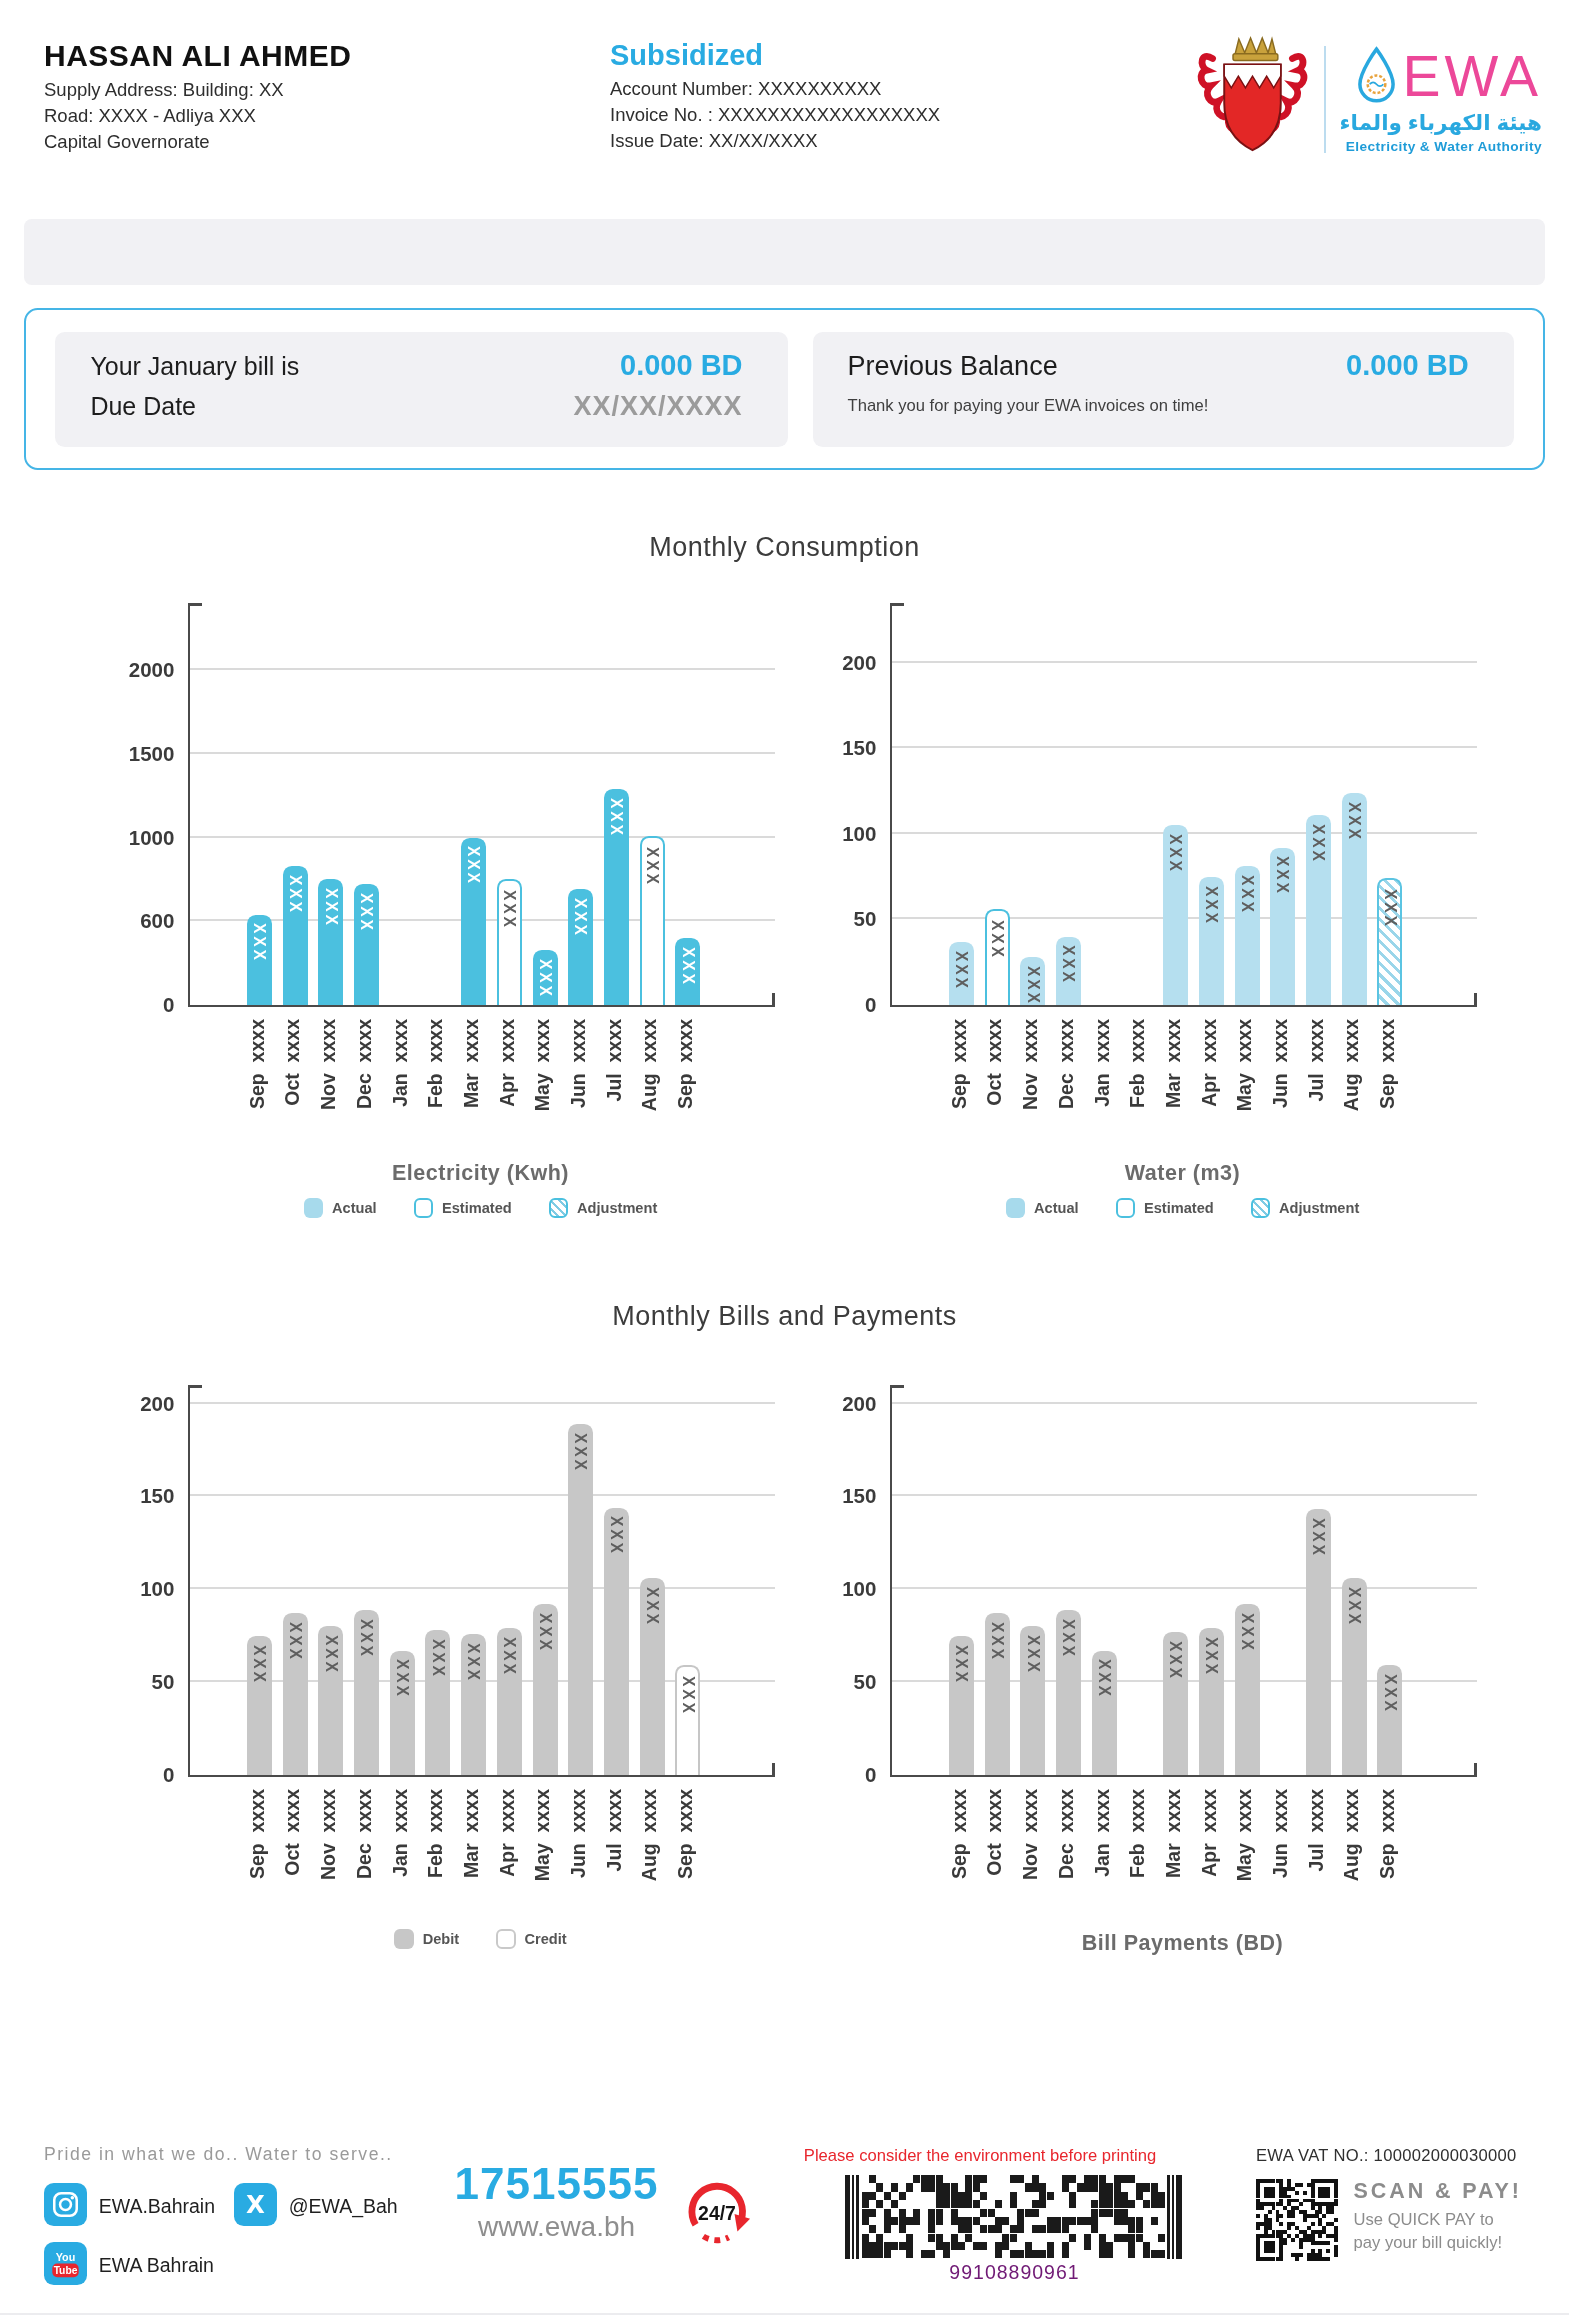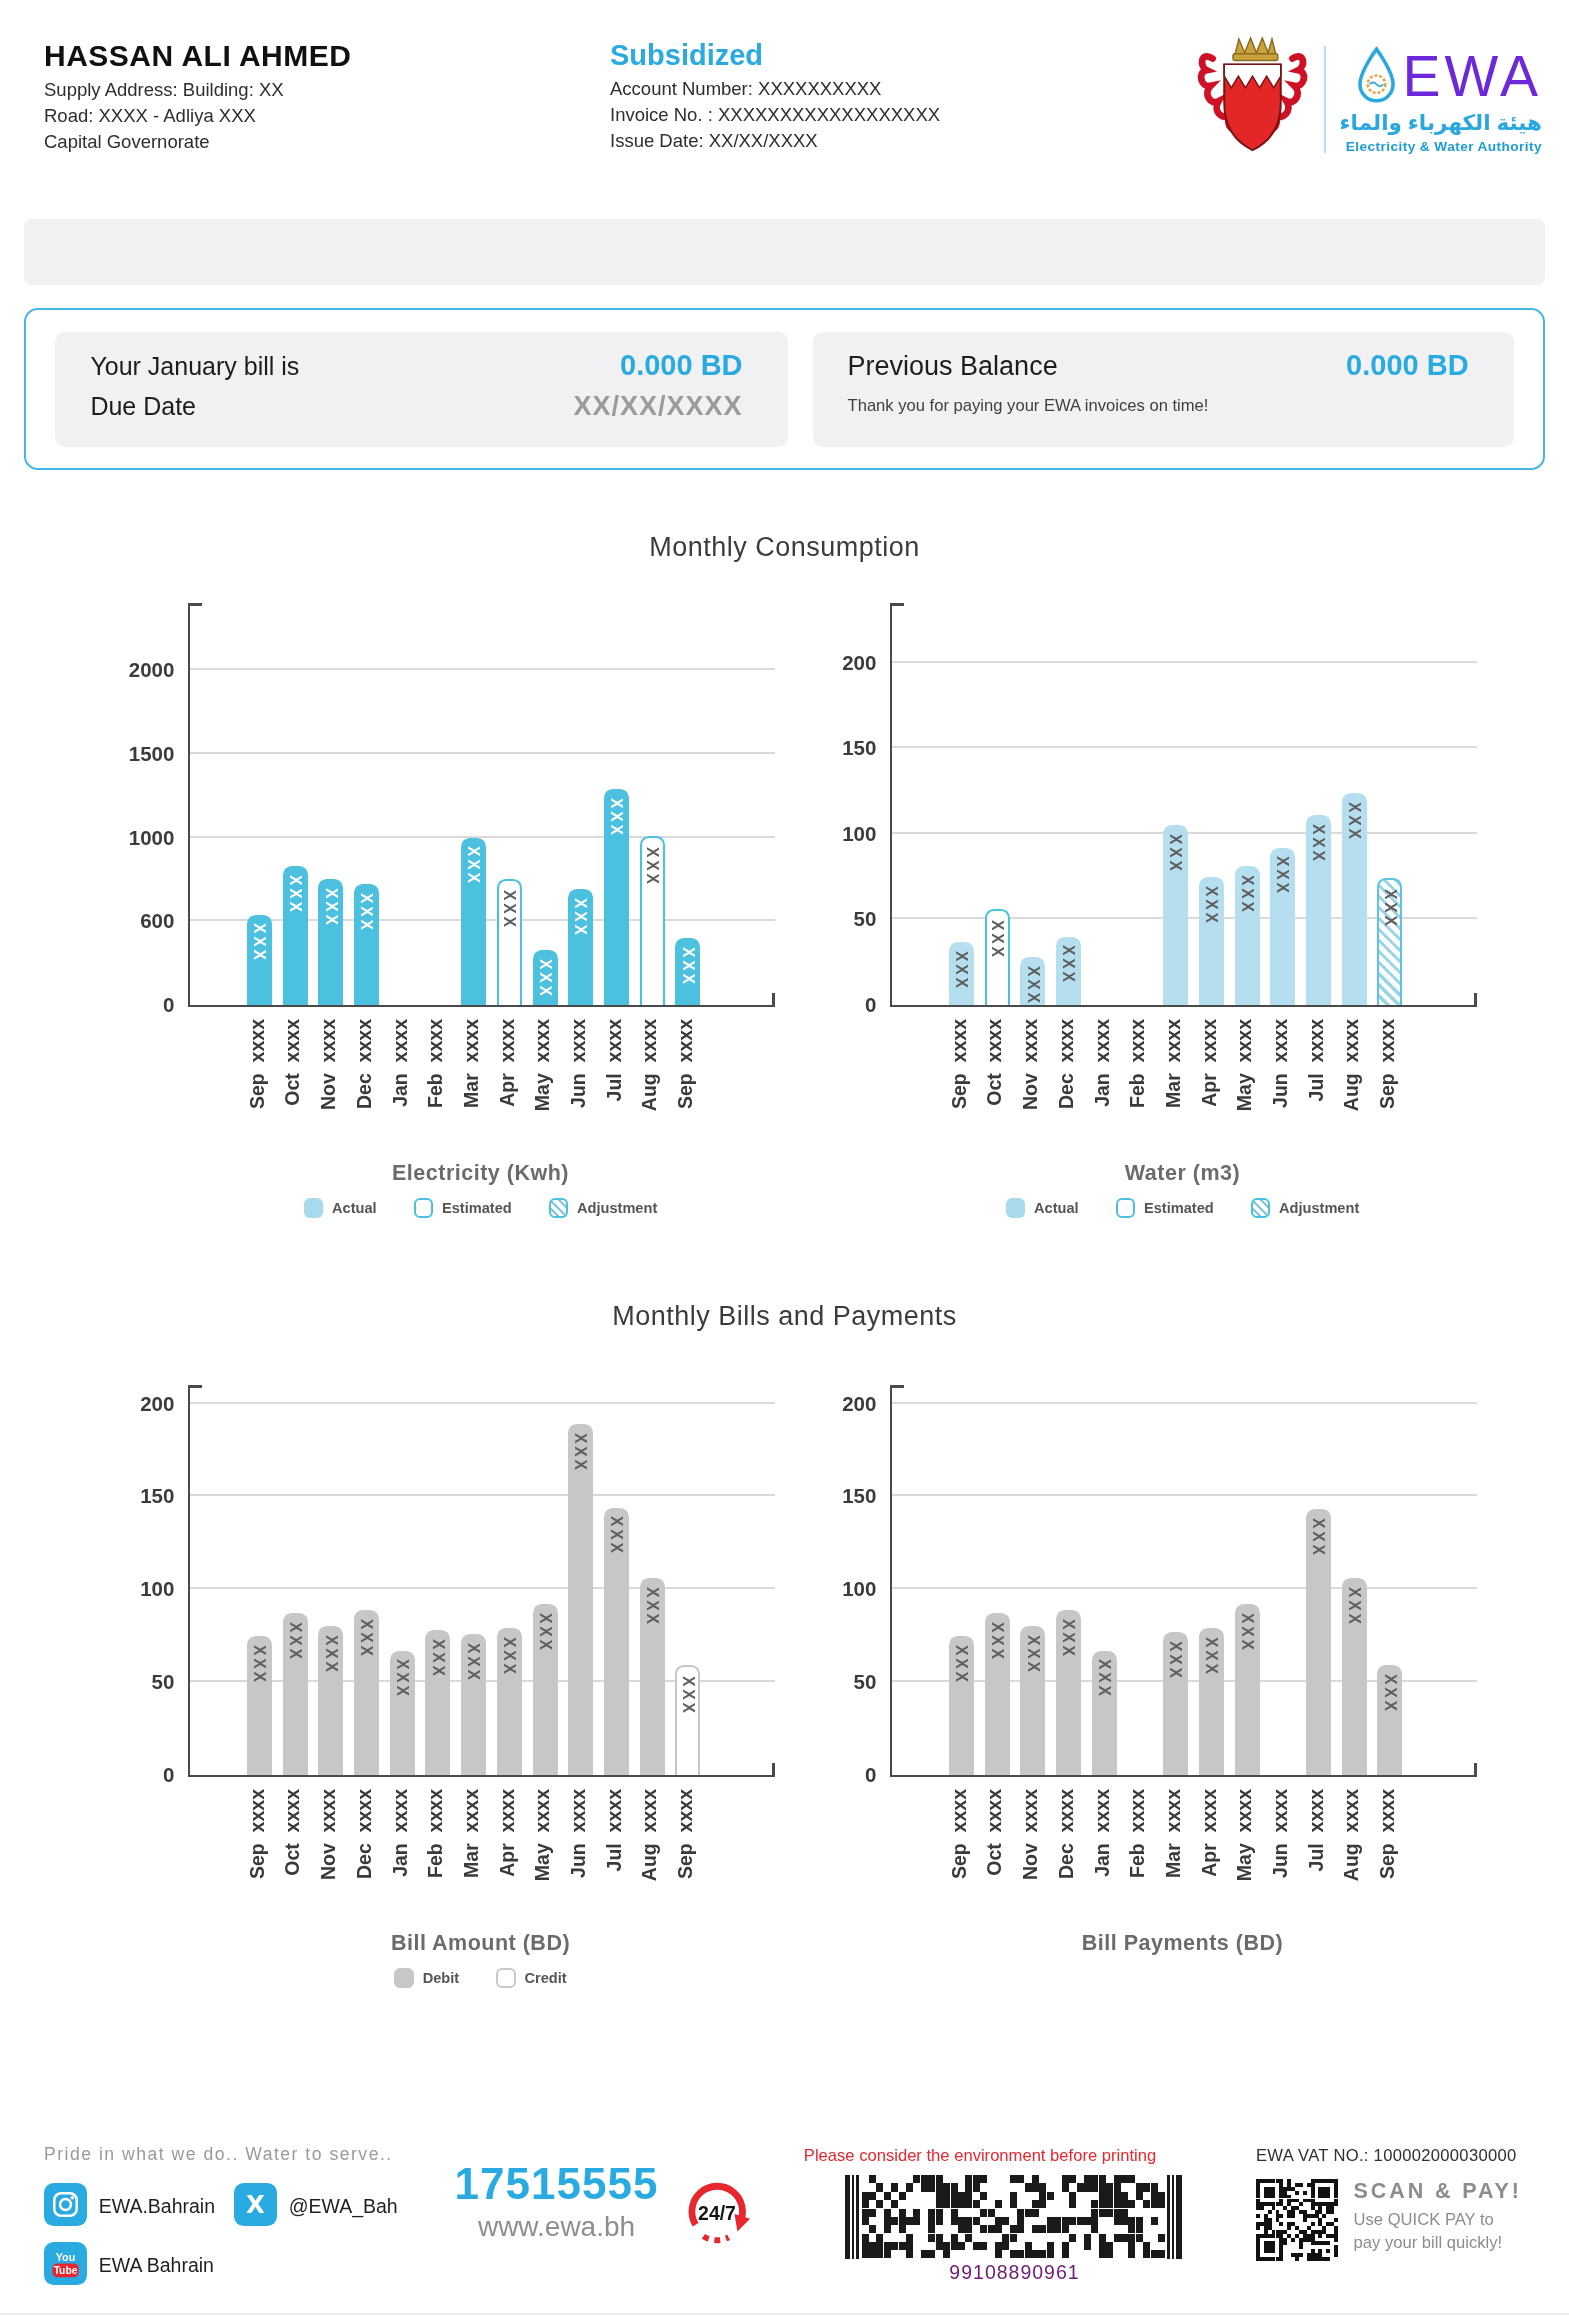--- a/index.html
+++ b/index.html
@@ -9,21 +9,21 @@
   
   .hdr-left{position:absolute;left:44px;top:39px;width:546px;}
   .cust-name{font-size:30px;font-weight:bold;letter-spacing:0.5px;color:#111;}
   .addr{font-size:18.5px;color:#2e2e2e;margin-top:3.9px;line-height:1.4;}
   .hdr-mid{position:absolute;left:610px;top:39px;width:546px;}
   .tariff{font-size:29px;font-weight:bold;color:var(--accent);}
   .hdr-logo{position:absolute;right:27px;top:33px;display:flex;align-items:center;}
   .logo-divider{width:2px;height:107px;background:#bcdcef;margin:0 13.7px;}
   .ewa-block{display:flex;flex-direction:column;align-items:flex-end;}
   .ewa-row{display:flex;align-items:center;gap:5.9px;}
-  .ewa-word{font-size:57px;color:#6d28d9;letter-spacing:3.9px;font-weight:400;line-height:1;}
+  .ewa-word{font-size:57px;color:#ec4899;letter-spacing:3.9px;font-weight:400;line-height:1;}
   .ewa-ar{font-size:21.5px;font-weight:bold;color:#29a8df;margin-top:2px;}
   .ewa-en{font-size:13.7px;font-weight:bold;color:#1f9cd8;margin-top:3.9px;letter-spacing:0.4px;}
 
   
   .notice-bar{position:absolute;left:24.4px;right:24.4px;top:219px;height:66px;background:#f1f1f4;border-radius:7.8px;}
   .summary{position:absolute;left:24.4px;right:24.4px;top:308px;height:162px;background:#fff;
            border:2.9px solid #45b5e6;border-radius:13.7px;display:flex;gap:25px;padding:21.5px 29px;box-sizing:border-box;}
   .panel{background:#f1f1f4;border-radius:9.8px;padding:17.6px 45px 15.6px 35px;box-sizing:border-box;}
   .panel.left{flex:1.05;}
   .panel.right{flex:1;}
@@ -548,21 +548,20 @@
         <div class="slot">
           <span class="xlab">Jul  xxxx</span>
         </div>
         <div class="slot">
           <span class="xlab">Aug  xxxx</span>
         </div>
         <div class="slot">
           <span class="xlab">Sep  xxxx</span>
         </div>
       </div>
-    <div class="chart-title">Bill Amount  (BD)</div>
     <div class="legend">
         <div class="lg-item">
           <span class="swatch sw-debit"></span>
           <span class="lg-label">Debit</span>
         </div>
         <div class="lg-item">
           <span class="swatch sw-credit"></span>
           <span class="lg-label">Credit</span>
         </div>
       </div>

